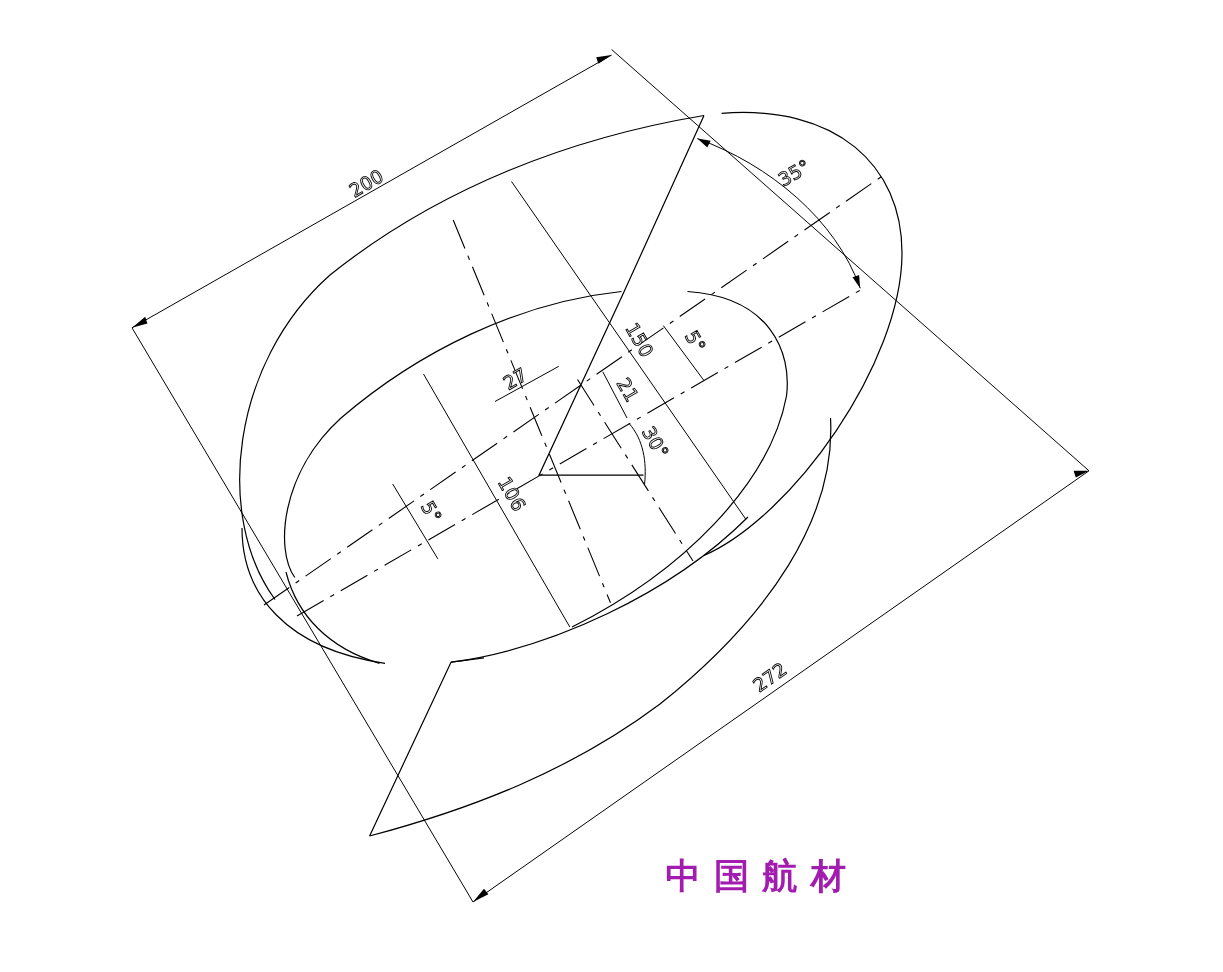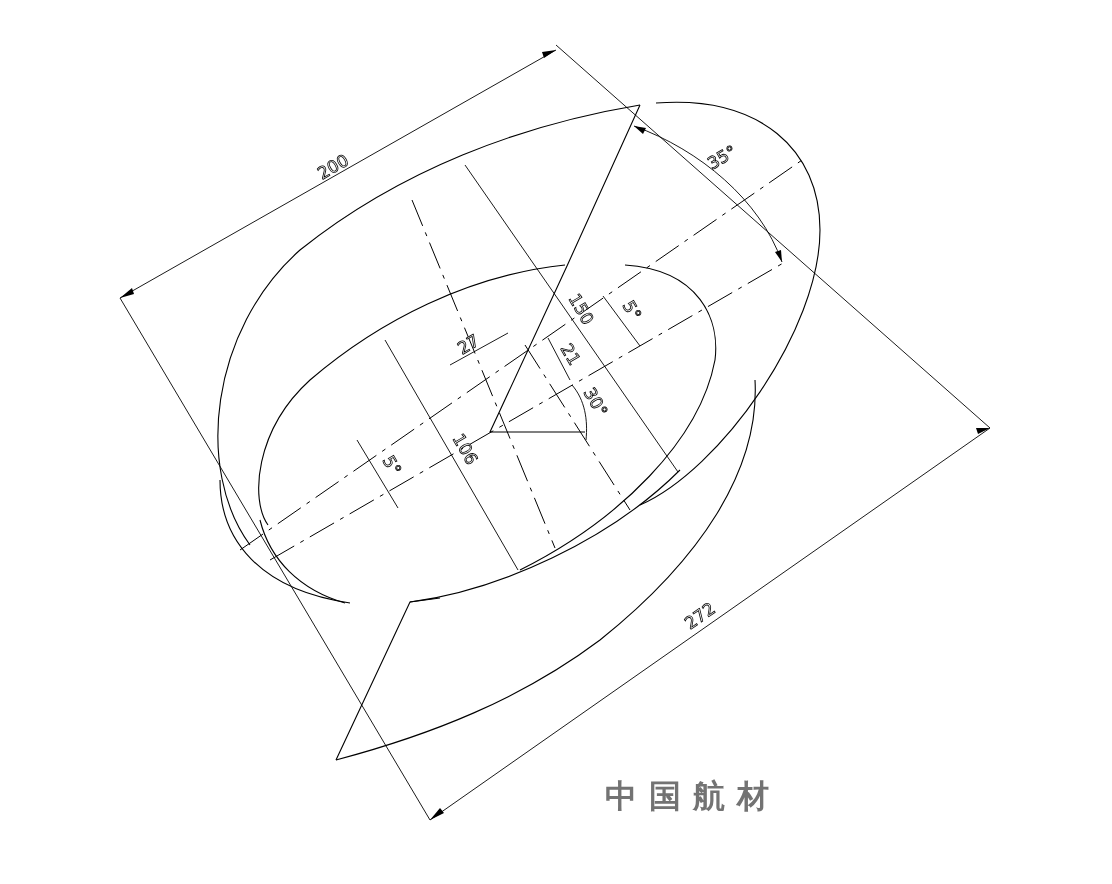--- a/index.html
+++ b/index.html
@@ -3,21 +3,21 @@
 <meta charset="utf-8">
 <style>
   html, body { margin:0; padding:0; background:#ffffff; }
   body { width:1112px; height:884px; position:relative; overflow:hidden; }
   svg#drawing { position:absolute; left:0; top:0; width:1112px; height:884px; }
   .ln { stroke:#000; stroke-width:1.1; fill:none; }
   .cl { stroke:#000; stroke-width:1; fill:none; stroke-dasharray:28 7 4 7; }
   .dim { stroke:#000; stroke-width:0.9; fill:none; }
   .arr { fill:#000; stroke:none; }
   .dimtxt { font-family:"DejaVu Sans", sans-serif; font-size:17px; fill:#fff; stroke:#000; stroke-width:0.8; paint-order:normal; }
-  .title { position:absolute; left:605px; top:775px; font-family:"DejaVu Sans", sans-serif; font-size:32px; letter-spacing:12px; color:#737373; font-weight:bold; }
+  .title { position:absolute; left:605px; top:775px; font-family:"DejaVu Sans", sans-serif; font-size:32px; letter-spacing:12px; color:#a21caf; font-weight:bold; }
 </style>
 </head>
 <body>
 
 <svg id="drawing" viewBox="0 0 1112 884" xmlns="http://www.w3.org/2000/svg">
 
   <path class="ln" d="M640,105 C520,125 400,170 300,250 C210,330 195,470 250,545"></path>
 
   <path class="ln" d="M656,103 C760,95 820,150 820,230 C820,330 720,470 640,505"></path>
 

